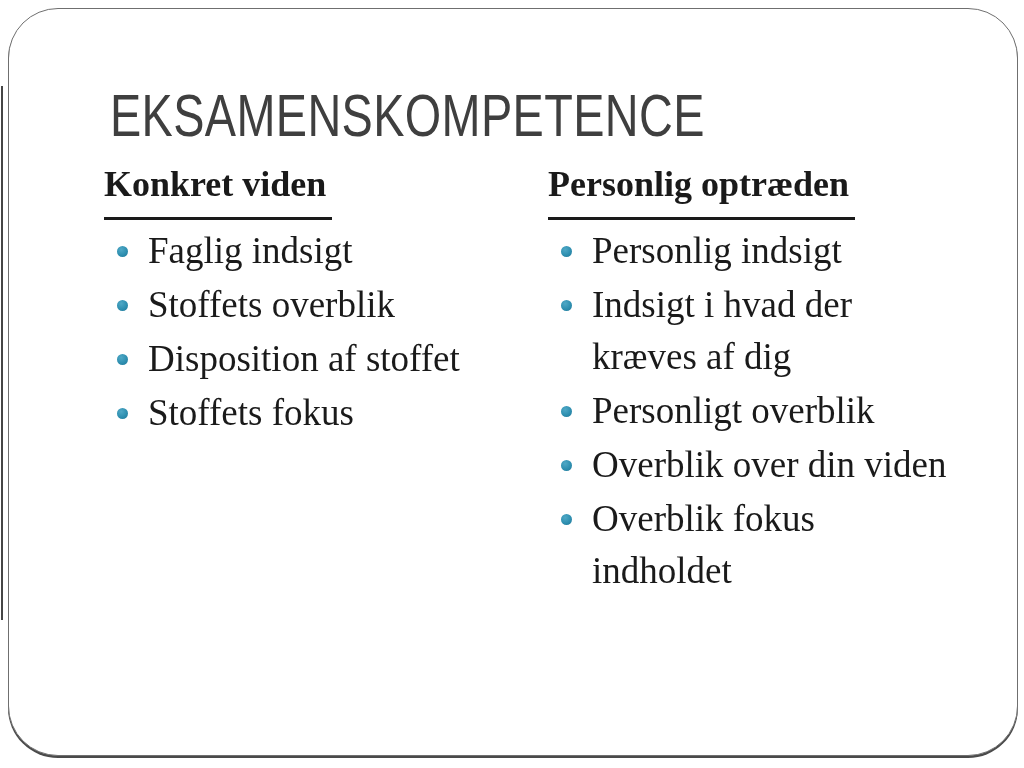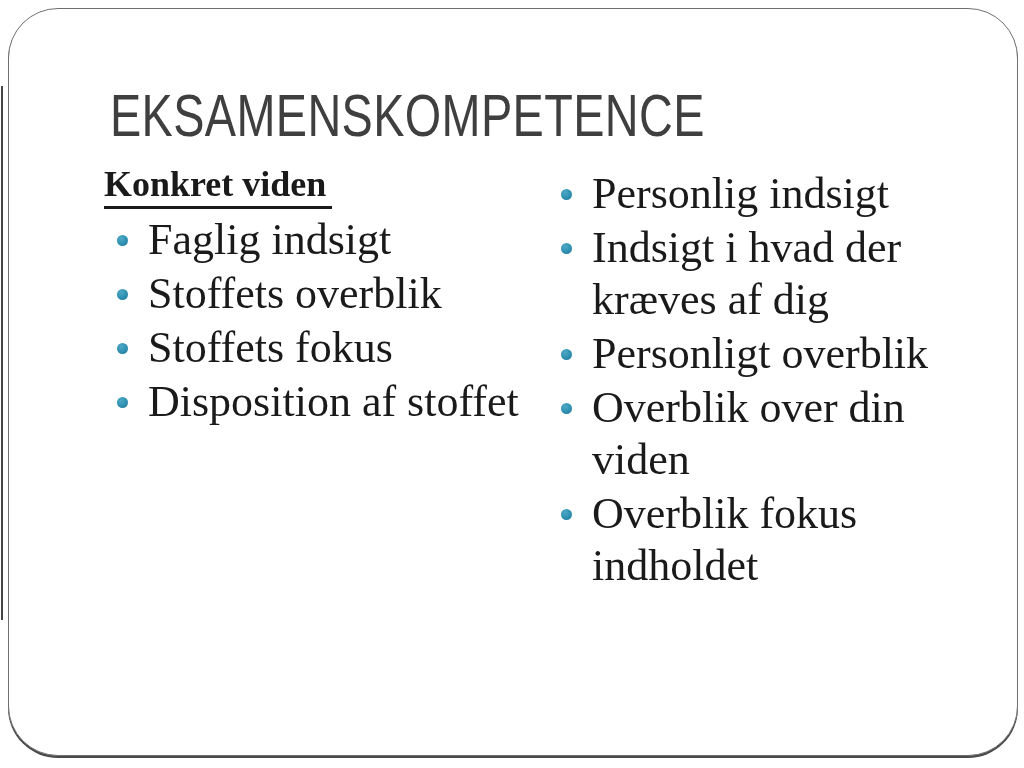--- a/index.html
+++ b/index.html
@@ -37,26 +37,26 @@
   .col { position:absolute; top:163px; }
   .col-left  { left:104px; width:430px; }
   .col-right { left:548px; width:412px; }
   .col-heading {
     margin:0; font-size:36px; font-weight:bold; line-height:42px;
     color:var(--body-text, #1A1A1A);
   }
   .col-heading .hd {
     display:inline-block;
     border-bottom:3px solid var(--body-text, #1A1A1A);
-    padding:0 6px 1px 0;
+    padding:0 6px 12px 0;
   }
   ul.bullets { list-style:none; margin:5px 0 0 0; padding:0; }
   ul.bullets li {
     position:relative; padding-left:44px; margin:0 0 2px 0;
-    font-size:44px; line-height:52px;
+    font-size:37px; line-height:52px;
     color:var(--body-text, #1A1A1A);
   }
   ul.bullets .dot {
     position:absolute; left:13px; top:21px;
     width:11px; height:11px; border-radius:50%;
     background:radial-gradient(circle at 38% 32%,
       #4FA8C6 0%, var(--bullet-accent, #2E8FB0) 55%, #1F7697 100%);
   }
 </style>
 </head>
@@ -68,26 +68,27 @@
 
   <div class="slide-frame"></div>
 
   <h1 class="slide-title"><span class="squeeze">EKSAMENSKOMPETENCE</span></h1>
 
   <div class="col col-left">
     <h2 class="col-heading"><span class="hd">Konkret viden</span></h2>
     <ul class="bullets">
       <li><span class="dot"></span><span>Faglig indsigt</span></li>
       <li><span class="dot"></span><span>Stoffets overblik</span></li>
+      <li><span class="dot"></span><span>Disposition af stoffet</span></li>
       <li><span class="dot"></span><span>Stoffets fokus</span></li>
-      <li><span class="dot"></span><span>Disposition af stoffet</span></li>
     </ul>
   </div>
 
   <div class="col col-right">
+    <h2 class="col-heading"><span class="hd">Personlig optræden</span></h2>
     <ul class="bullets">
       <li><span class="dot"></span><span>Personlig indsigt</span></li>
       <li><span class="dot"></span><span>Indsigt i hvad der kræves af dig</span></li>
       <li><span class="dot"></span><span>Personligt overblik</span></li>
       <li><span class="dot"></span><span>Overblik over din viden</span></li>
       <li><span class="dot"></span><span>Overblik fokus indholdet</span></li>
     </ul>
   </div>
 
 </div>

